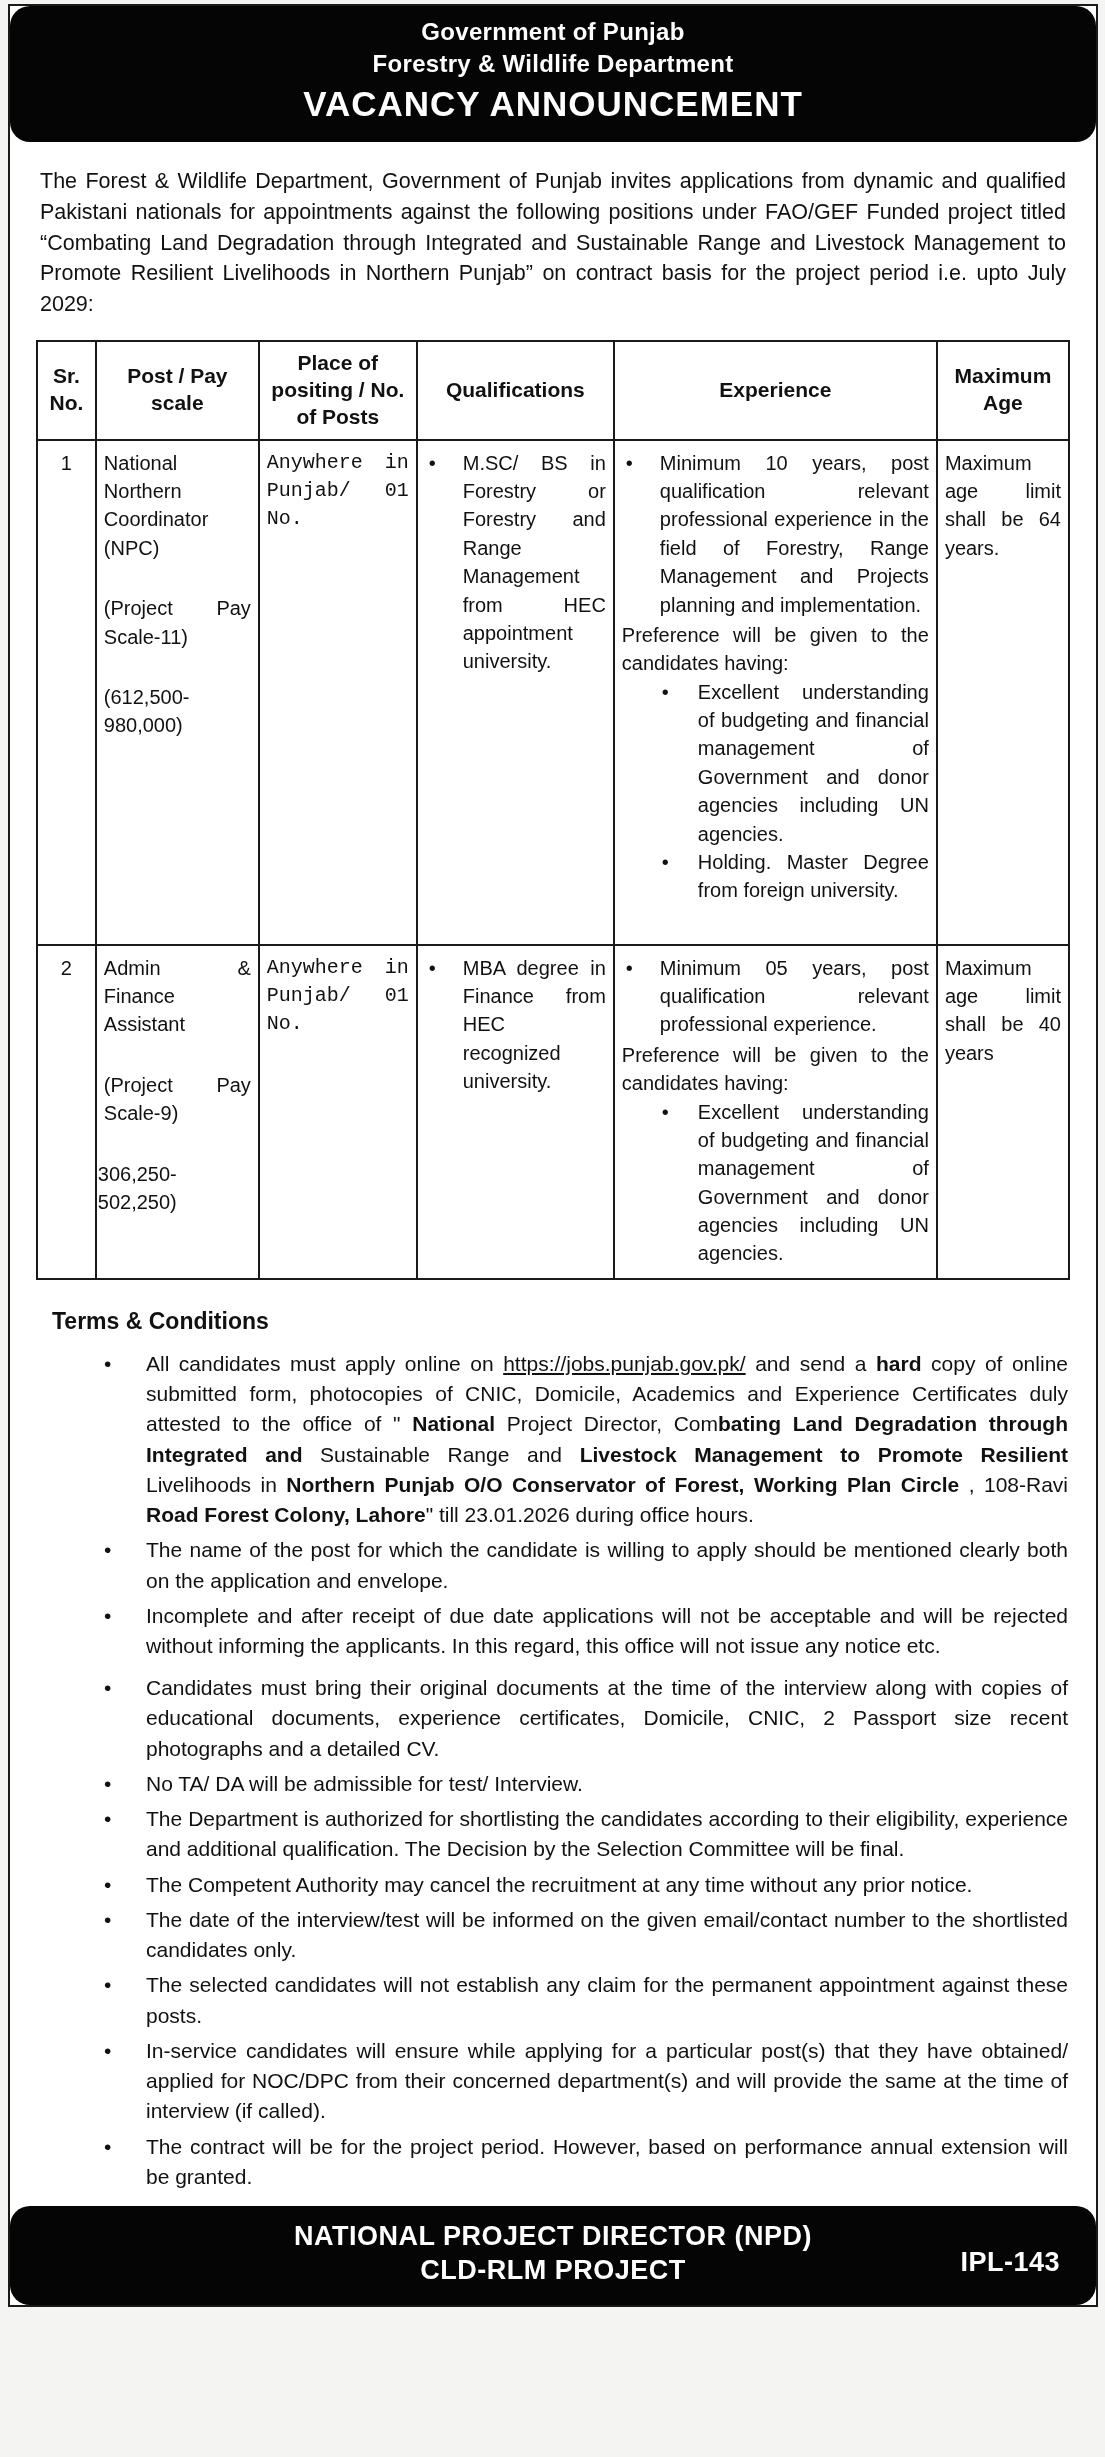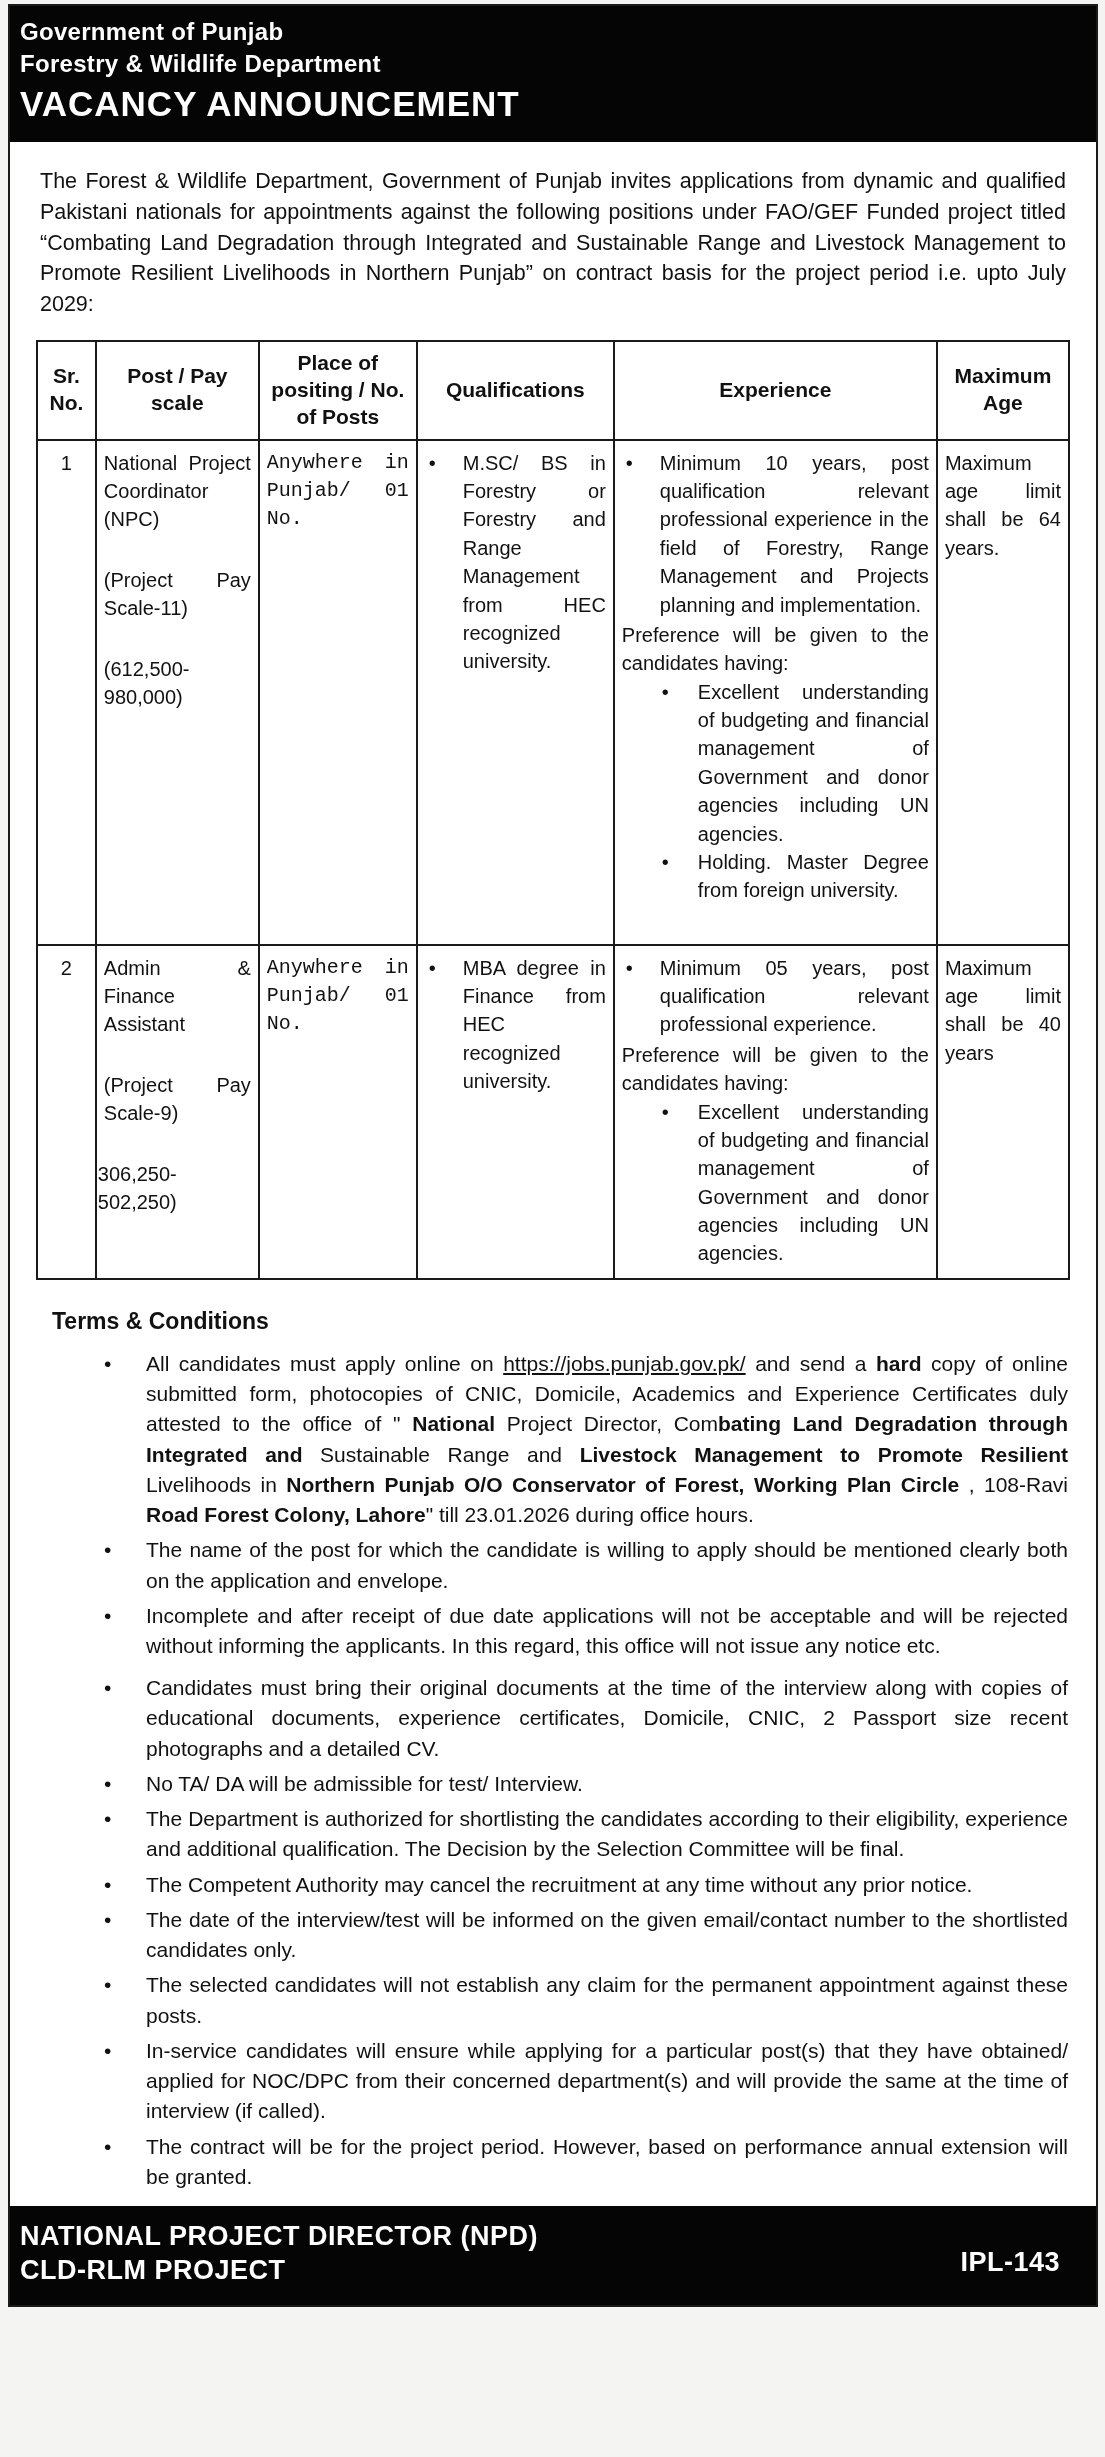--- a/index.html
+++ b/index.html
@@ -11,20 +11,22 @@
   }
   .page {
     margin:4px 7px 6px 8px;
     background:#fff;
     border:2px solid #1a1a1a;
   }
   
   .banner {
     background:#050505;
     color:#fff;
+    text-align:center;
+    border-radius:20px;
   }
   .banner-top { padding:10px 10px 16px; }
   .banner-line-sm {
     font-size:24px; font-weight:bold; line-height:1.35; letter-spacing:0.3px;
   }
   .banner-line-lg {
     font-size:35px; font-weight:bold; line-height:1.3; letter-spacing:1px;
   }
   
   .content { padding:0 26px; }
@@ -139,31 +141,31 @@
         <th>Post / Pay scale</th>
         <th>Place of positing / No. of Posts</th>
         <th>Qualifications</th>
         <th>Experience</th>
         <th>Maximum Age</th>
       </tr>
 
       <tr style="height:505px">
         <td class="sr">1</td>
         <td class="post">
-          <p>National Project Coordinator (NPC)</p>
+          <p>National Northern Coordinator (NPC)</p>
           <p>(Project Pay Scale-11)</p>
           <p>(612,500-980,000)</p>
         </td>
         <td class="place">
           <div>Anywhere in Punjab/ 01 No.</div>
         </td>
         <td>
           <div class="cellb">
             <span class="m">•</span>
-            <span class="t">M.SC/ BS in Forestry or Forestry and Range Management from HEC recognized university.</span>
+            <span class="t">M.SC/ BS in Forestry or Forestry and Range Management from HEC appointment university.</span>
           </div>
         </td>
         <td>
           <div class="cellb">
             <span class="m">•</span>
             <span class="t">Minimum 10 years, post qualification relevant professional experience in the field of Forestry, Range Management and Projects planning and implementation.</span>
           </div>
           <div class="exp-note">Preference will be given to the candidates having:</div>
           <div class="cellb sub">
             <span class="m">•</span>

